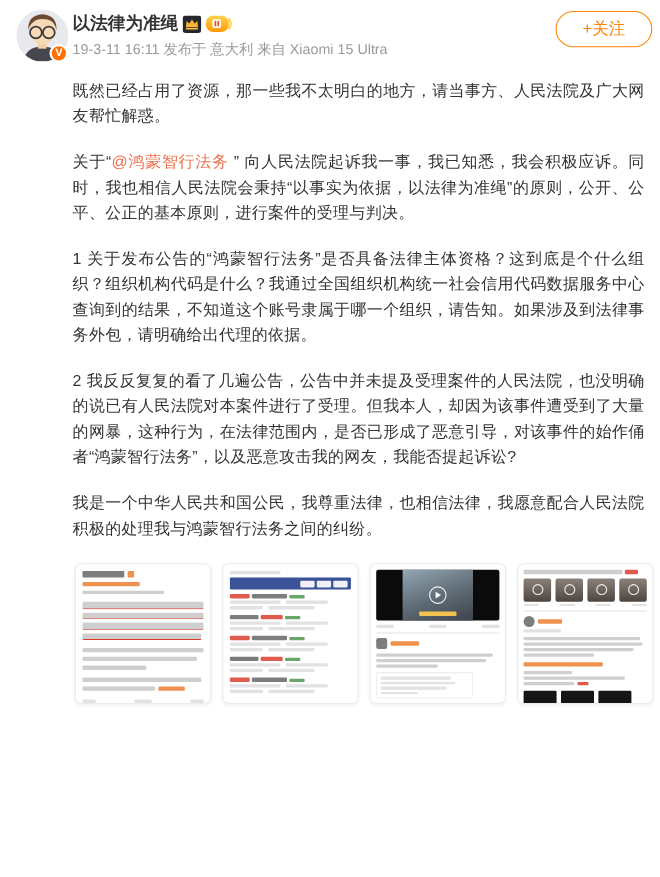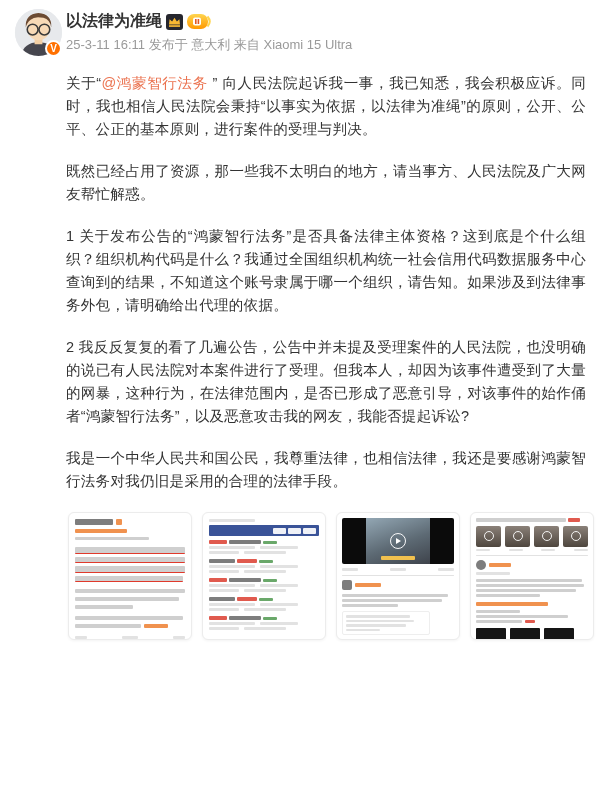--- a/index.html
+++ b/index.html
@@ -87,29 +87,30 @@
         </linearGradient>
           </defs>
         <rect width="21" height="15" rx="7" fill="url(#lg)"></rect>
         <rect x="6" y="3.5" width="8" height="8" rx="2" fill="#fff"></rect>
         <rect x="8" y="5" width="1.6" height="5" fill="#e25822"></rect>
         <rect x="10.6" y="5" width="1.6" height="5" fill="#e25822"></rect>
         <path d="M20.5 2.5 q4.5 5 0 10" stroke="#ffd54f" stroke-width="2" fill="none"></path>
       </svg>
     </span>
   </div>
-  <div class="meta">25-3-11 16:11 发布于 意大利 来自 Xiaomi 15 Ultra</div>
+  <div class="meta">19-3-11 16:11 发布于 意大利 来自 Xiaomi 15 Ultra</div>
+  <button class="follow">+关注</button>
 </div>
 
 <div class="content" id="content">
+    <p class="para"><span>既然已经占用了资源，那一些我不太明白的地方，请当事方、人民法院及广大网友帮忙解惑。</span></p>
     <p class="para"><span>关于“</span><span class="mention">@鸿蒙智行法务</span><span> ” 向人民法院起诉我一事，我已知悉，我会积极应诉。同时，我也相信人民法院会秉持“以事实为依据，以法律为准绳”的原则，公开、公平、公正的基本原则，进行案件的受理与判决。</span></p>
-    <p class="para"><span>既然已经占用了资源，那一些我不太明白的地方，请当事方、人民法院及广大网友帮忙解惑。</span></p>
     <p class="para"><span>1 关于发布公告的“鸿蒙智行法务”是否具备法律主体资格？这到底是个什么组织？组织机构代码是什么？我通过全国组织机构统一社会信用代码数据服务中心查询到的结果，不知道这个账号隶属于哪一个组织，请告知。如果涉及到法律事务外包，请明确给出代理的依据。</span></p>
     <p class="para"><span>2 我反反复复的看了几遍公告，公告中并未提及受理案件的人民法院，也没明确的说已有人民法院对本案件进行了受理。但我本人，却因为该事件遭受到了大量的网暴，这种行为，在法律范围内，是否已形成了恶意引导，对该事件的始作俑者“鸿蒙智行法务”，以及恶意攻击我的网友，我能否提起诉讼?</span></p>
-    <p class="para"><span>我是一个中华人民共和国公民，我尊重法律，也相信法律，我还是要感谢鸿蒙智行法务对我仍旧是采用的合理的法律手段。</span></p>
+    <p class="para"><span>我是一个中华人民共和国公民，我尊重法律，也相信法律，我愿意配合人民法院积极的处理我与鸿蒙智行法务之间的纠纷。</span></p>
   </div>
 
 <div class="attachments" id="attachments">
     <div class="att" title="weibo-announcement-screenshot">
       <div class="mrow" style="gap: 3px;">
         <div class="mk d" style="width: 38px; height: 6px;"></div>
         <div class="mk o" style="width: 6px; height: 6px;"></div>
       </div>
       <div class="mk o" style="width: 52px; height: 3.5px; margin-top: 4px;"></div>
       <div class="mk" style="width: 74px; height: 3.5px; margin-top: 4px;"></div>

